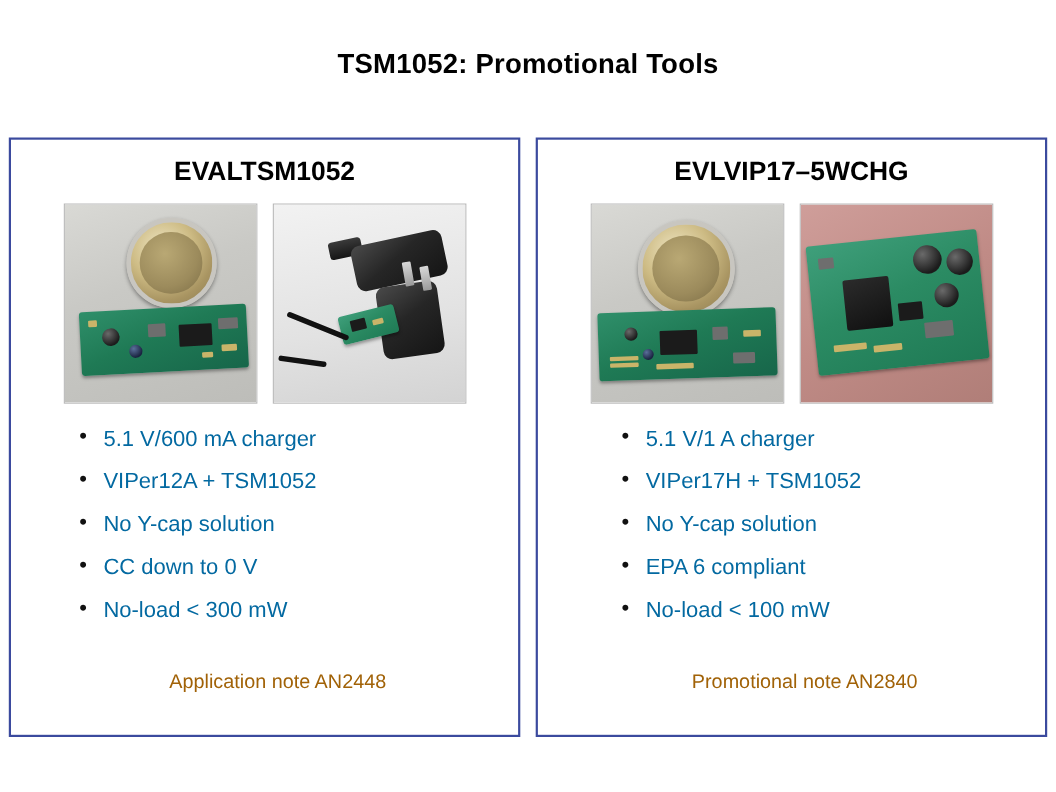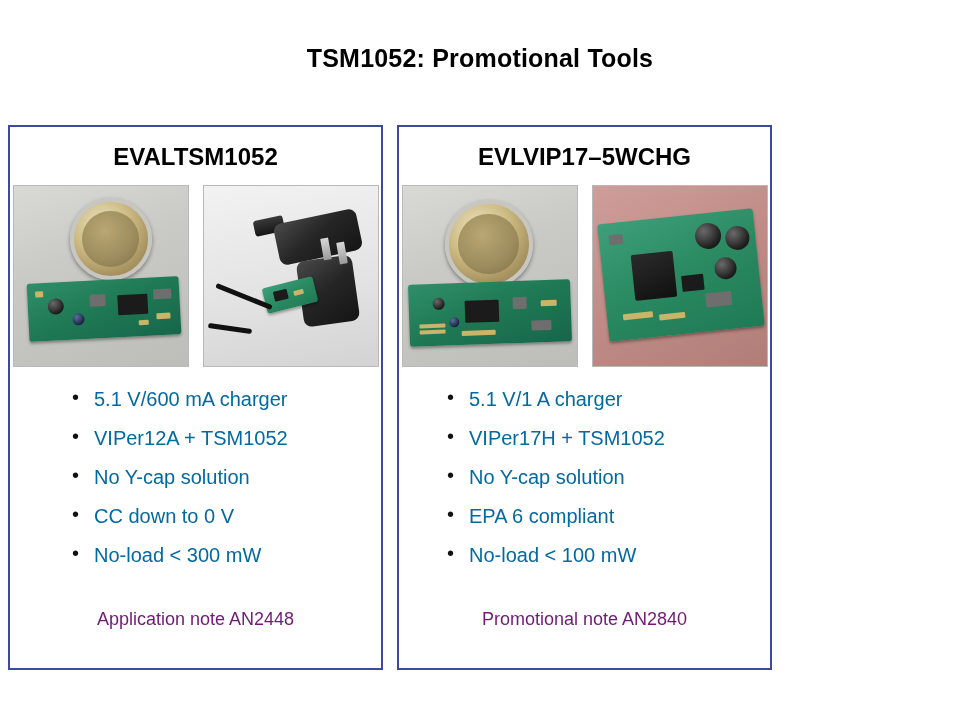--- a/index.html
+++ b/index.html
@@ -22,21 +22,21 @@
     width: 960px;
     text-align: center;
     font-size: 25px;
     font-weight: bold;
     letter-spacing: 0.2px;
   }
   .panels {
     position: absolute;
     top: 125px;
     left: 8px;
-    width: 764px;
+    width: 944px;
     height: 545px;
     display: flex;
     gap: 14px;
   }
   .panel {
     position: relative;
     width: 465px;
     height: 545px;
     border: 2px solid #3b4a9e;
     box-sizing: border-box;
@@ -157,29 +157,29 @@
   }
   .bullets li::before {
     content: "\2022";
     position: absolute;
     left: 0;
     top: -2px;
     font-size: 20px;
     color: #111;
   }
   .panel-left .bullets { padding-left: 62px; }
-  .panel-right .bullets { padding-left: 48px; }
+  .panel-right .bullets { padding-left: 76px; }
   .appnote {
     position: absolute;
     bottom: 38px;
-    left: 0;
+    left: 12px;
     width: 100%;
     text-align: center;
     font-size: 18px;
-    color: #701a75;
+    color: #a16207;
   }
   .bullets-wrap { margin-top: 22px; }
 </style>
 </head>
 <body>
 
 <div class="slide-title">TSM1052: Promotional Tools</div>
 
 <div class="panels">
 

